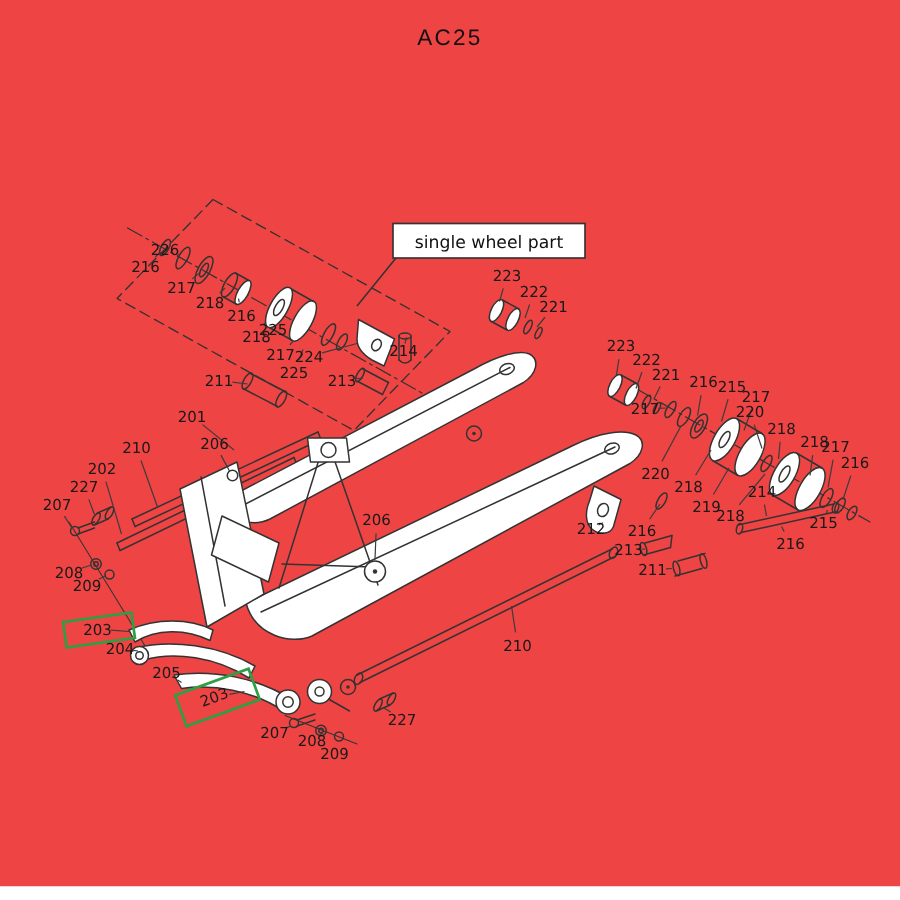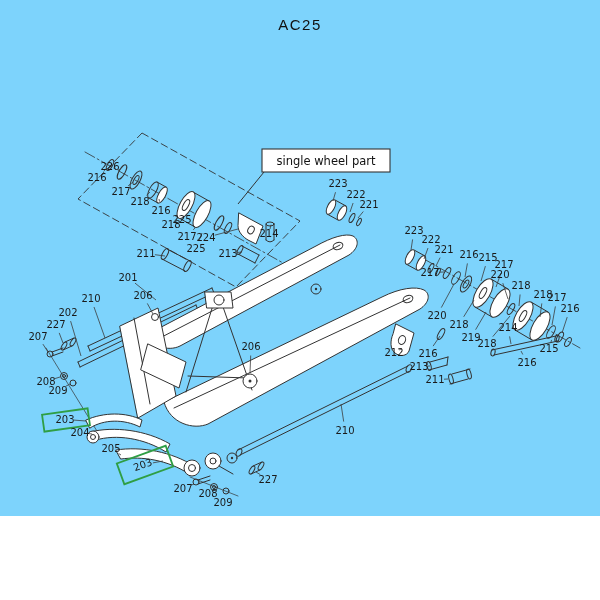--- a/index.html
+++ b/index.html
@@ -1,16 +1,16 @@
 <!DOCTYPE html>
 <html><head>
 <meta charset="utf-8">
 <style>
   html,body{margin:0;padding:0;background:#fff;}
-  .page{width:600px;height:516px;position:relative;background:#7dd3fc;overflow:hidden;
+  .page{width:600px;height:591px;position:relative;background:#ef4444;overflow:hidden;
         font-family:"DejaVu Sans",sans-serif;}
   svg{display:block;}
   .art *{stroke:#333;stroke-width:1;fill:none;stroke-linecap:round;stroke-linejoin:round;}
   .art .white{fill:#fff;}
   .art .dot{fill:#333;stroke:none;}
   .art .dashed{stroke-dasharray:7 4;stroke-width:.9;}
   .art .axis{stroke-dasharray:11 3 2 3;stroke-width:.8;}
   .art .thin{stroke-width:.7;}
   #leader-layer line{stroke:#3c3c3c;stroke-width:.8;}
   #label-layer text{font:10px "DejaVu Sans",sans-serif;fill:#1a1a1a;text-anchor:middle;}

